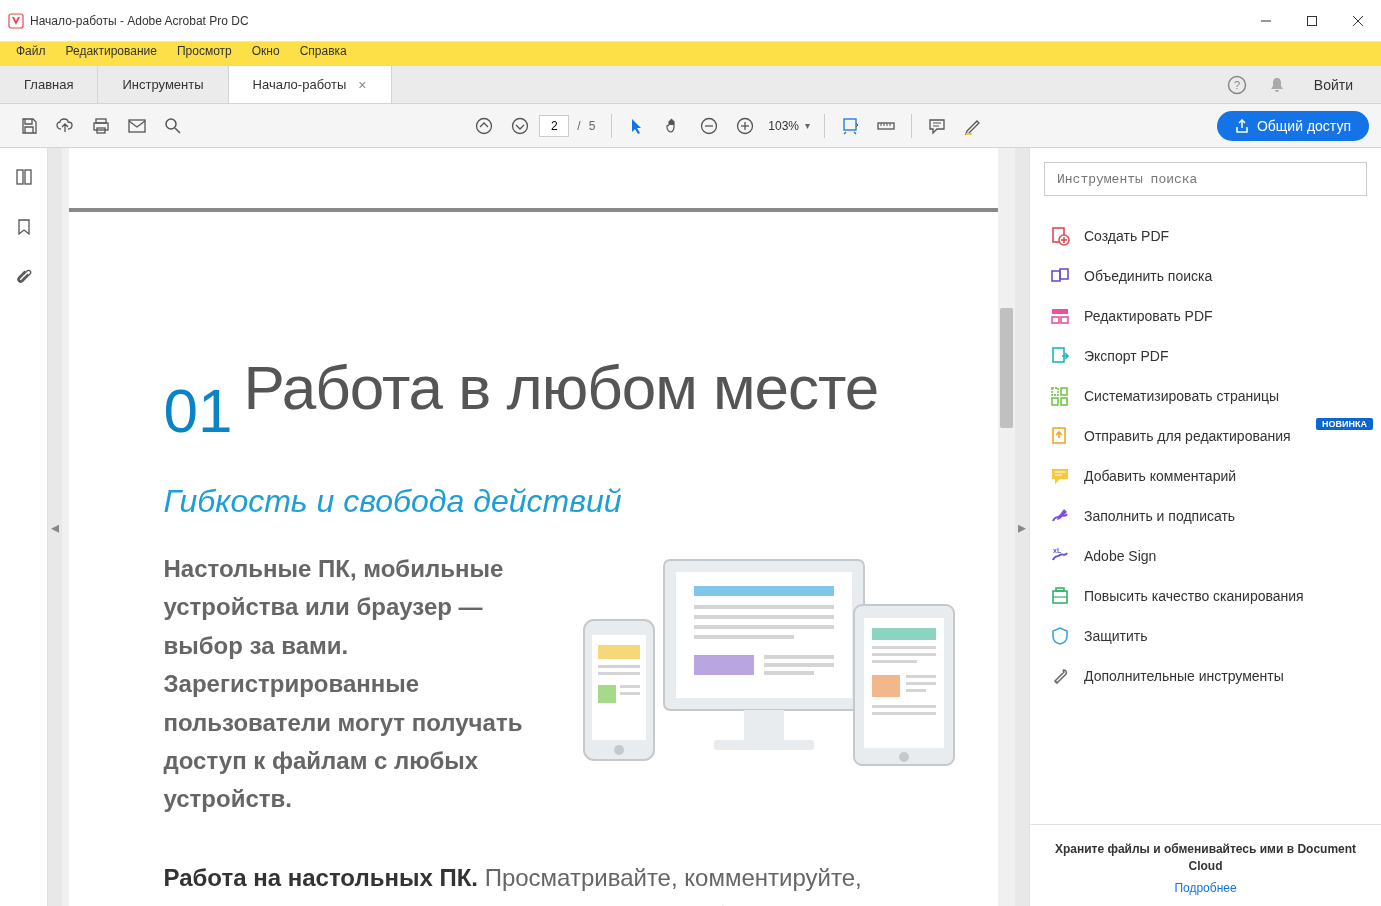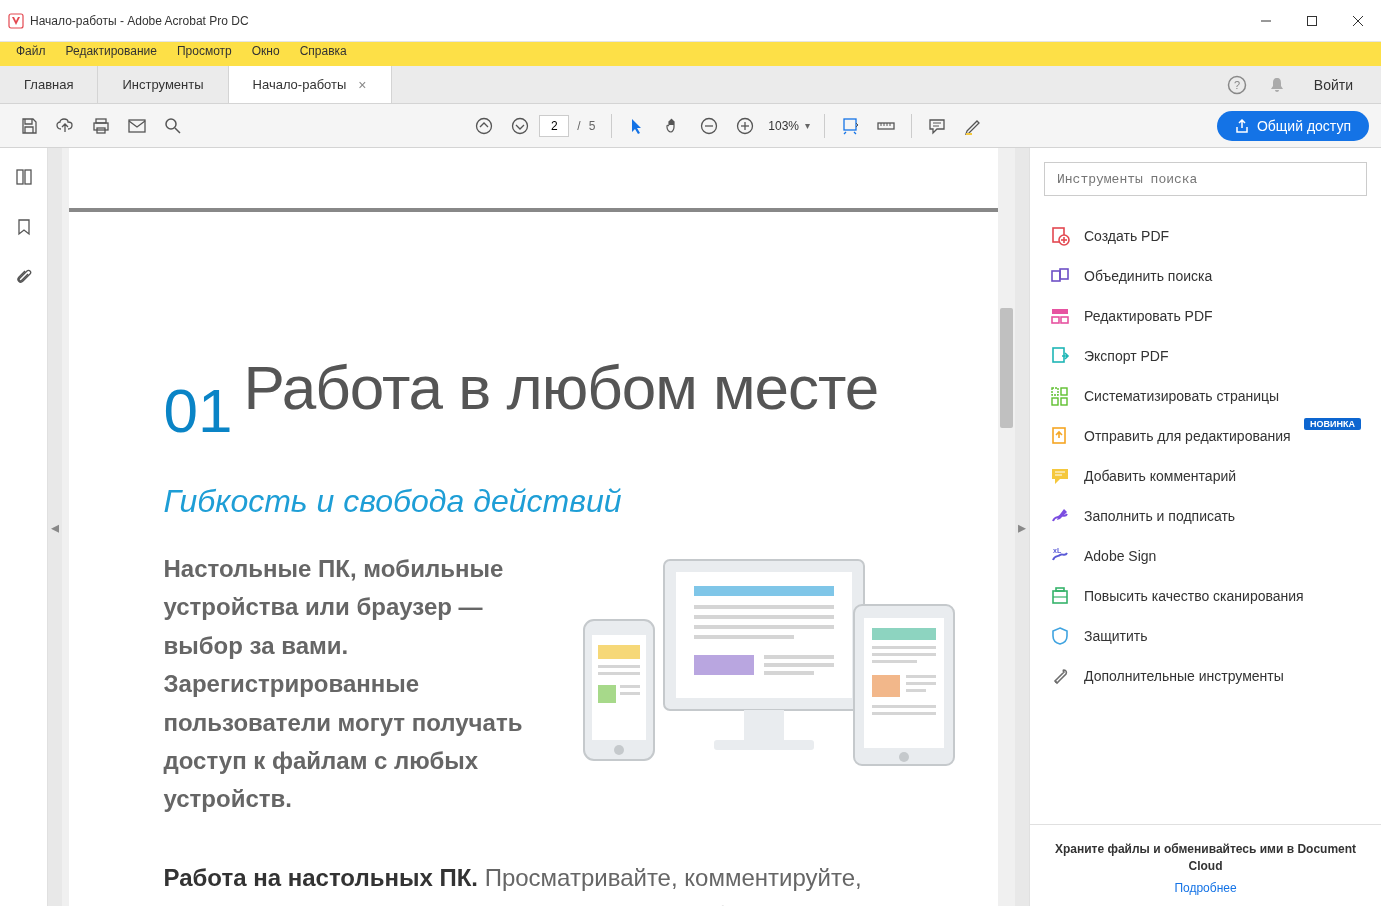--- a/index.html
+++ b/index.html
@@ -44,21 +44,21 @@
 .doc-img { width: 400px; height: 240px; position: relative; }
 .doc-para2 { margin: 40px 0 0 95px; color: #666; font-size: 24px; font-weight: 300; line-height: 1.6; width: 760px; }
 .doc-para2 b { color: #333; font-weight: 700; text-align: center; }
 .rightbar { width: 352px; background: #fff; border-left: 1px solid #e0e0e0; display: flex; flex-direction: column; }
 .search-box { margin: 14px; border: 1px solid #ccc; height: 34px; padding: 0 12px; font-size: 13px; color: #888; display: flex; align-items: center; }
 .search-box input { border: none; outline: none; width: 100%; font-size: 13px; font-family: Liberation Mono, monospace; }
 .tool-list { flex: 1; overflow-y: auto; padding: 6px 0; }
 .tool-item { display: flex; align-items: center; padding: 10px 20px; cursor: pointer; position: relative; }
 .tool-icon { width: 20px; height: 20px; margin-right: 14px; flex-shrink: 0; }
 .tool-label { font-size: 14px; color: #333; }
-.badge { position: absolute; right: 20px; top: 2px; background: #0d66d0; color: #fff; font-size: 9px; padding: 1px 6px; border-radius: 2px; font-weight: bold; }
+.badge { position: absolute; right: 8px; top: 2px; background: #0d66d0; color: #fff; font-size: 9px; padding: 1px 6px; border-radius: 2px; font-weight: bold; }
 .promo { border-top: 1px solid #e0e0e0; padding: 16px 20px 10px; text-align: center; }
 .promo-text { font-size: 12px; font-weight: bold; color: #333; line-height: 1.4; }
 .promo-link { font-size: 12px; color: #1473e6; cursor: pointer; margin-top: 6px; display: inline-block; }
 .scrollbar-track { position: absolute; right: 0; top: 0; bottom: 0; width: 17px; background: #f0f0f0; }
 .scrollbar-thumb { position: absolute; right: 2px; width: 13px; height: 120px; top: 160px; background: #c0c0c0; border-radius: 2px; }
 svg { display: block; }
 </style>
 </head>
 <body>
 

